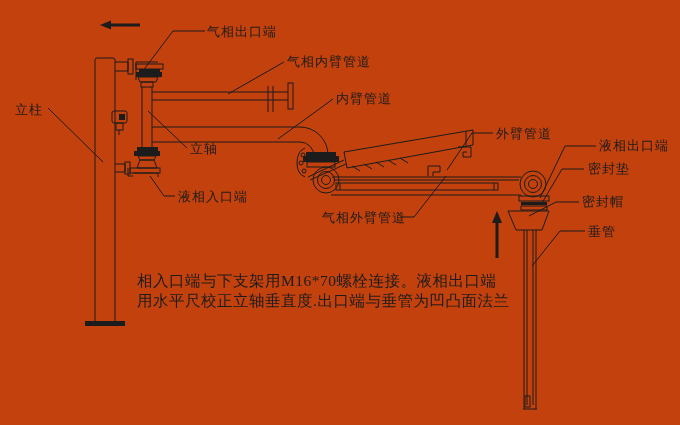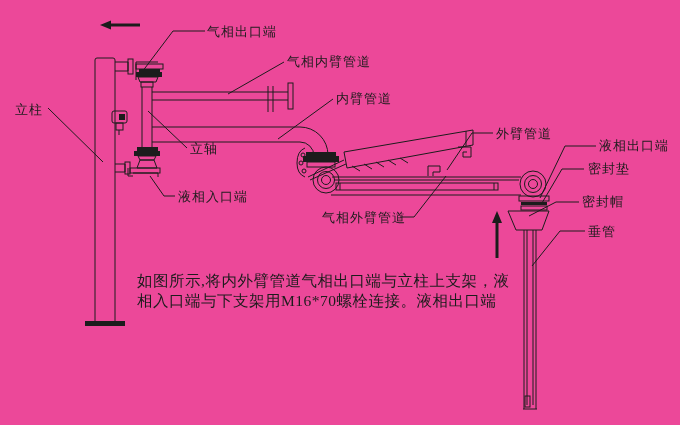--- a/index.html
+++ b/index.html
@@ -1,16 +1,16 @@
 <!DOCTYPE html>
 <html><head>
 <meta charset="utf-8">
 <style>
   html,body{margin:0;padding:0;background:#ffffff;}
-  #stage{position:relative;width:680px;height:425px;background:#ec4899;overflow:hidden;
+  #stage{position:relative;width:680px;height:425px;background:#c2410c;overflow:hidden;
          font-family:"Liberation Serif","DejaVu Serif",serif;}
   svg{position:absolute;left:0;top:0;}
   .lbl{font-family:"Liberation Serif","DejaVu Serif",serif;font-size:13px;fill:#1c1c1c;letter-spacing:1px;}
   .note{position:absolute;left:137px;top:271px;width:392px;color:#1c1c1c;
         font-size:15.5px;line-height:20px;letter-spacing:0.5px;}
   .note div{white-space:nowrap;}
 </style>
 </head>
 <body>
 
@@ -156,16 +156,16 @@
     <text class="lbl" x="496" y="138">外臂管道</text>
     <text class="lbl" x="322" y="222">气相外臂管道</text>
     <text class="lbl" x="599" y="150">液相出口端</text>
     <text class="lbl" x="588" y="173">密封垫</text>
     <text class="lbl" x="582" y="206">密封帽</text>
     <text class="lbl" x="588" y="236">垂管</text>
   </g>
 </svg>
 
   <div class="note">
-    <div>如图所示,将内外臂管道气相出口端与立柱上支架，液</div>
     <div>相入口端与下支架用M16*70螺栓连接。液相出口端</div>
+    <div>用水平尺校正立轴垂直度.出口端与垂管为凹凸面法兰</div>
   </div>
 </div>
 
 </body></html>

